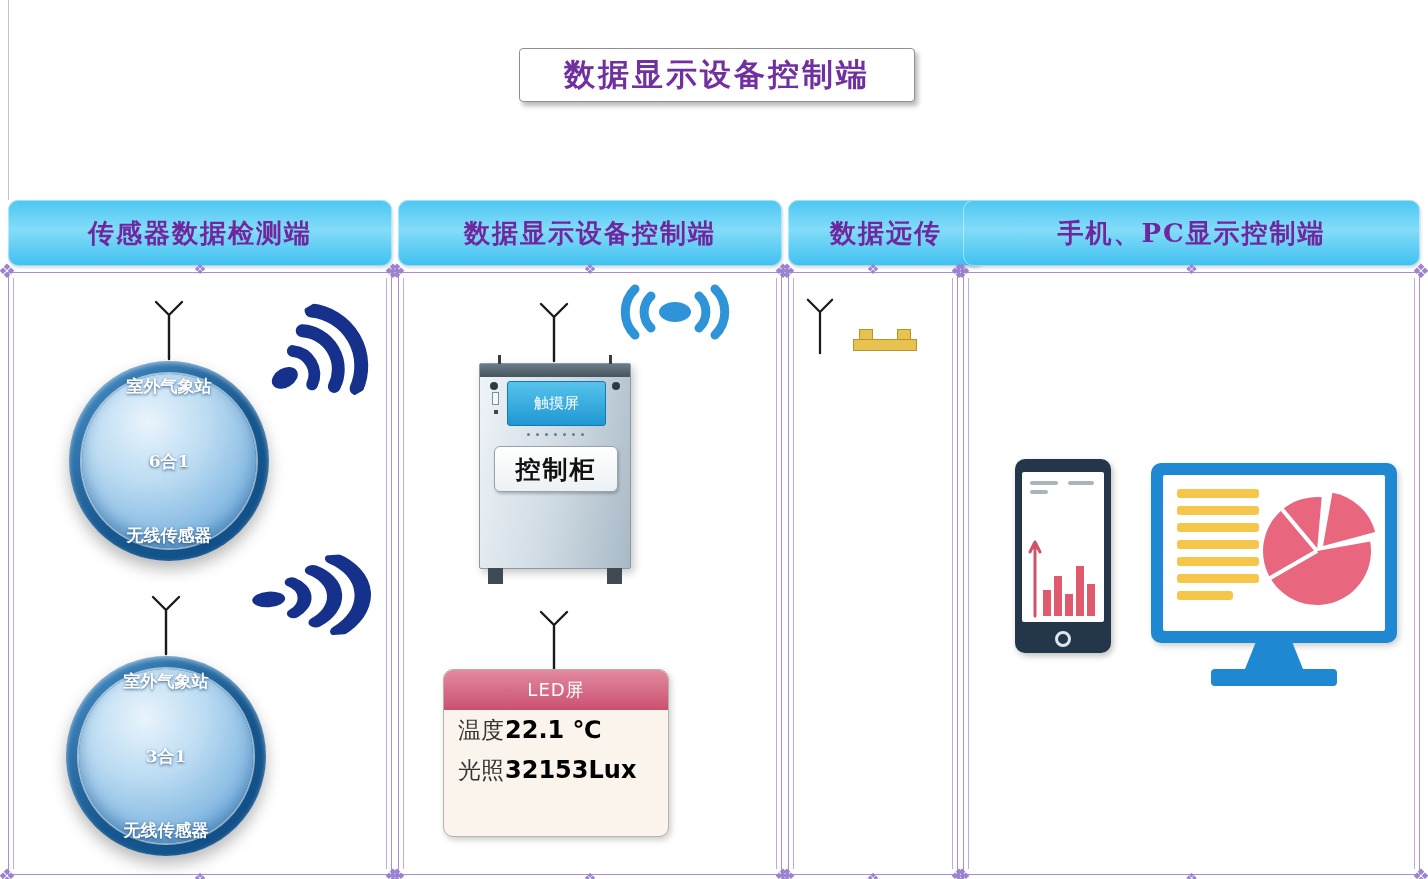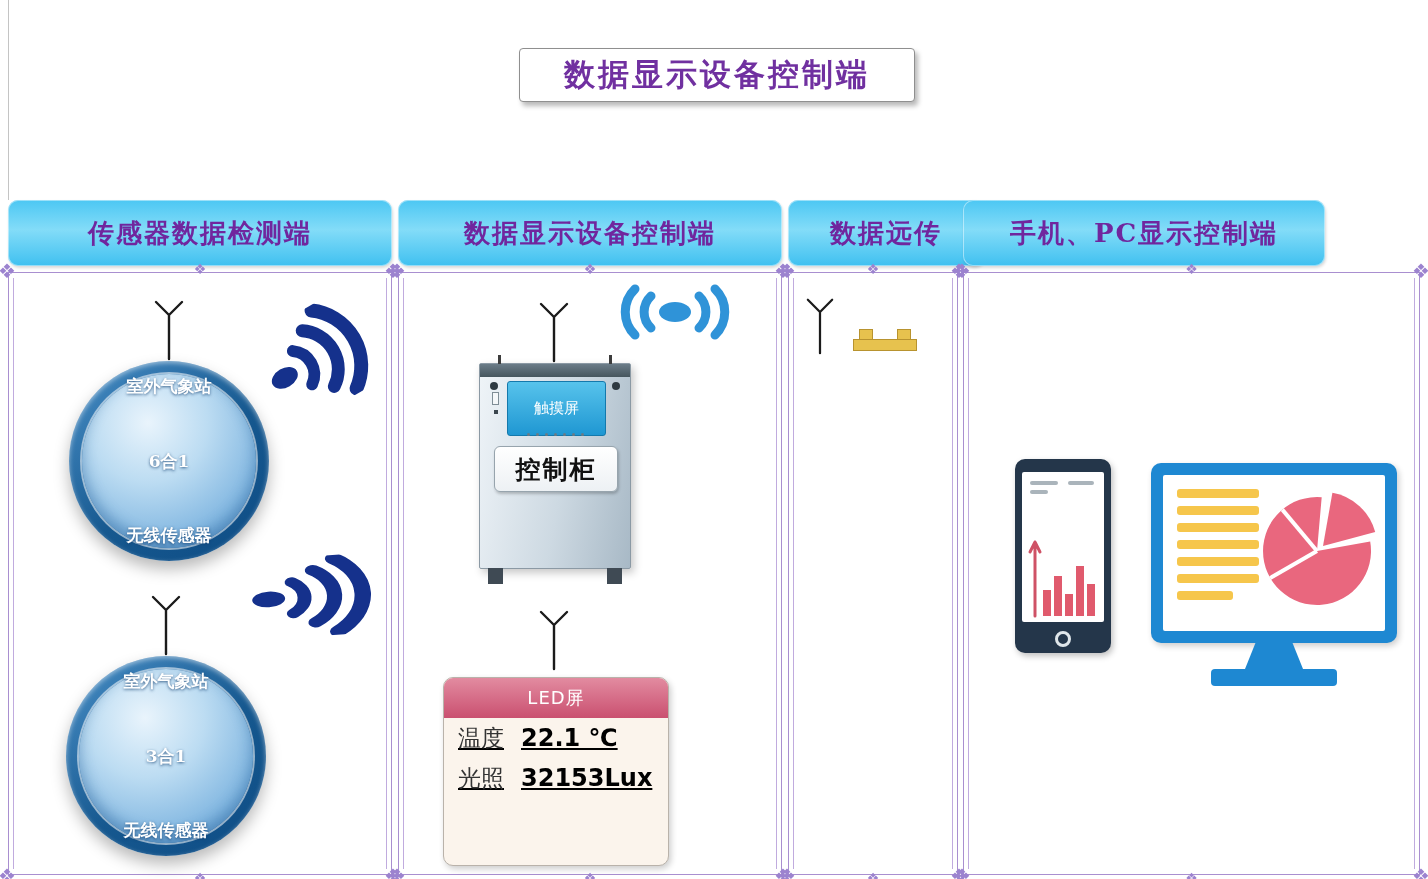--- a/index.html
+++ b/index.html
@@ -45,41 +45,41 @@
   .sensor-face span { color:#fff; font-family:"DejaVu Serif", serif; font-weight:bold; font-size:17px;
     line-height:1.45; text-shadow:0 1px 3px rgba(15,60,110,.8); display:block; }
 
   
   .cabinet { position:absolute; left:80px; top:90px; width:152px; height:206px;
     background:linear-gradient(100deg,#eff4f8 0%,#cdd9e2 55%,#a8b9c6 100%);
     border:1px solid #8b99a4; border-radius:2px; box-shadow:3px 4px 8px rgba(0,0,0,.22); }
   .cab-top { position:absolute; left:0; top:0; right:0; height:13px; background:linear-gradient(180deg,#6b7c88,#46565e); }
   .cab-pin { position:absolute; width:3px; height:9px; top:-9px; background:#3c3c3c; }
   .cab-bolt { position:absolute; width:8px; height:8px; border-radius:50%; background:#2e3a42; top:18px; }
-  .cab-screen { position:absolute; left:27px; top:17px; width:99px; height:55px;
+  .cab-screen { position:absolute; left:27px; top:17px; width:99px; height:45px;
     background:linear-gradient(180deg,#57c3ec,#1f97d2); border:1px solid #1479ac; border-radius:3px;
     display:flex; align-items:center; justify-content:center; color:#fff; font-size:15px; font-family:"DejaVu Serif", serif; }
   .cab-ind { position:absolute; left:12px; top:28px; width:7px; height:13px; background:#f4f7f9; border:1px solid #7f8d96; }
   .cab-ind2 { position:absolute; left:14px; top:46px; width:4px; height:4px; background:#3c474f; }
   .cab-dots { position:absolute; left:0; right:0; top:69px; display:flex; justify-content:center; gap:6px; }
   .cab-dots i { width:3px; height:3px; border-radius:50%; background:#6b7a85; }
   .cab-label { position:absolute; left:14px; top:82px; width:124px; height:46px;
     background:linear-gradient(180deg,#ffffff,#edf1f4); border:1px solid #97a4ad; border-radius:6px;
     box-shadow:1px 2px 3px rgba(0,0,0,.22);
     display:flex; align-items:center; justify-content:center;
     font-family:"DejaVu Serif", serif; font-weight:bold; font-size:25px; color:#111; letter-spacing:2px; }
   .cab-leg { position:absolute; bottom:-16px; width:15px; height:16px; background:#3f4a54; }
 
   
-  .led { position:absolute; left:44px; top:396px; width:226px; height:189px; border-radius:10px;
-    background:#fbf4ec; border:1px solid #b9b2aa; box-shadow:2px 3px 6px rgba(0,0,0,.2); overflow:hidden;margin-top:8px; }
+  .led { position:absolute; left:44px; top:396px; width:226px; height:168px; border-radius:10px;
+    background:#fbf4ec; border:1px solid #b9b2aa; box-shadow:2px 3px 6px rgba(0,0,0,.2); overflow:hidden; }
   .led-head { height:40px; background:linear-gradient(180deg,#e28ba0,#ca5070);
     display:flex; align-items:center; justify-content:center; color:#fff; font-size:18px; letter-spacing:1px; }
   .led-rows { padding:5px 14px 0 14px; }
-  .led-row { display:flex; align-items:baseline; gap:17px; height:40px;text-decoration:underline; }
+  .led-row { display:flex; align-items:baseline; gap:1px; height:40px; }
   .led-row .lab { font-family:"DejaVu Serif", serif; font-size:23px; color:#333; }
   .led-row .val { font-family:"DejaVu Sans", sans-serif; font-weight:bold; font-size:24px; color:#000; }
 
   
   .dtu-tab { position:absolute; top:56px; width:14px; height:12px; background:#e7c24e; border:1px solid #b8932f; }
   .dtu-strip { position:absolute; left:64px; top:66px; width:64px; height:12px; background:#e7c24e; border:1px solid #b8932f; }
   .dtu-body { position:absolute; left:50px; top:76px; width:92px; height:144px;
     background:linear-gradient(140deg,#6a6d70,#4b4e50); border:1px solid #3a3d3f; border-radius:8px;
     box-shadow:2px 3px 6px rgba(0,0,0,.3); }
   .dtu-label { position:absolute; left:17px; top:22px; width:58px; height:52px; background:#f4f4f2; border-radius:6px;
@@ -115,21 +115,21 @@
 <div class="canvas">
   <div class="page-edge"></div>
 
   <div class="title-box">
     <span class="title-text">数据显示设备控制端</span>
   </div>
 
   <div class="banner" style="left:8px;width:384px">传感器数据检测端</div>
   <div class="banner" style="left:398px;width:384px">数据显示设备控制端</div>
   <div class="banner" style="left:788px;width:196px">数据远传</div>
-  <div class="banner" style="left:963px;width:362px">手机、PC显示控制端</div>
+  <div class="banner" style="left:963px;width:457px">手机、PC显示控制端</div>
 
   <div class="frame" style="left:8px;width:384px">
     <span class="orn tl">❖</span>
     <span class="orn tr">❖</span>
     <span class="orn bl">❖</span>
     <span class="orn br">❖</span>
     <span class="orn mt">❖</span>
     <span class="orn mb">❖</span>
 
     <svg class="antenna" style="left:141px;top:26px" viewBox="0 0 38 62">

